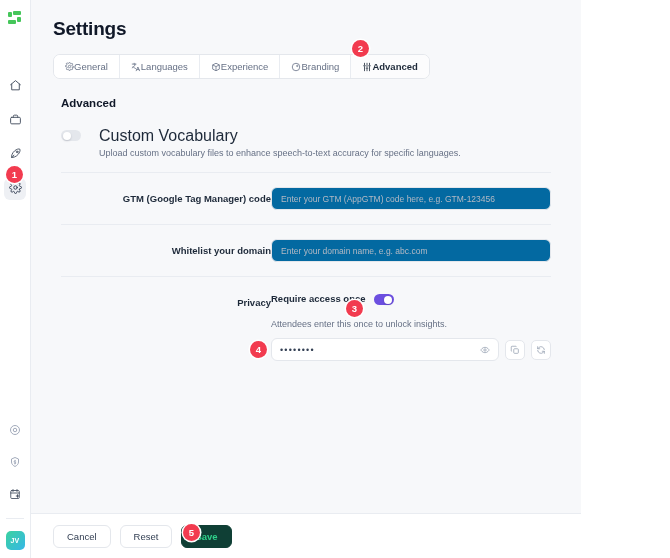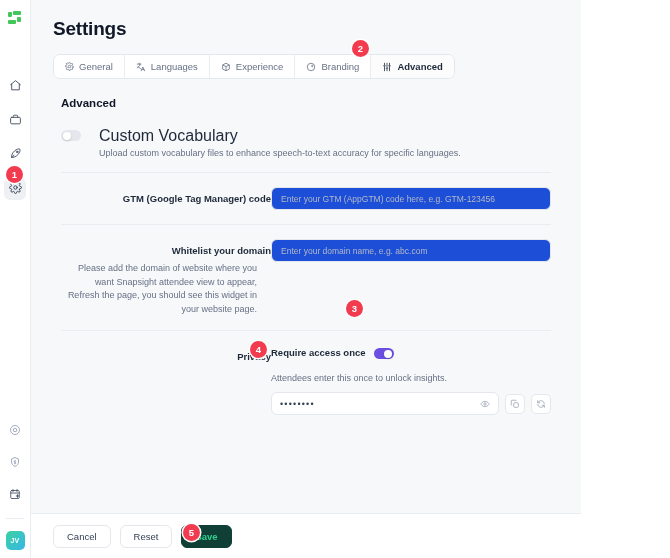--- a/index.html
+++ b/index.html
@@ -83,21 +83,20 @@
     display: inline-flex;
     background: #ffffff;
     border: 1px solid #e4e7ec;
     border-radius: 7px;
     overflow: hidden;
     position: relative;
   }
   .tab {
     display: flex;
     align-items: center;
-    gap: 5px;
     padding: 6px 11px;
     font-size: 9.5px;
     color: #667085;
     border-right: 1px solid #e9ecf1;
     background: #ffffff;
     white-space: nowrap;
   }
   .tab:last-child { border-right: none; }
   .tab.selected { color: #1d2939; font-weight: bold; background: #fcfcfd; }
   .tab .ti { display: flex; align-items: center; color: #667085; }
@@ -154,21 +153,21 @@
     font-weight: normal;
     color: #667085;
     margin-top: 6px;
     line-height: 1.5;
     max-width: 196px;
   }
   .input {
     flex: 1;
     max-width: 300px;
     height: 23px;
-    background: #1d4ed8;
+    background: #0369a1;
     border: 1px solid #e4e7ec;
     border-radius: 6px;
     display: flex;
     align-items: center;
     padding: 0 9px;
     font-size: 8.5px;
     color: #b3b9c4;
   }
 
   
@@ -417,21 +416,20 @@
           <span>Enter your GTM (AppGTM) code here, e.g. GTM-123456</span>
         </div>
       </div>
 
       <div class="divider"></div>
 
       
       <div class="row">
         <div class="field-label">
           <div>Whitelist your domain</div>
-          <div class="field-help">Please add the domain of website where you want Snapsight attendee view to appear, Refresh the page, you should see this widget in your website page.</div>
         </div>
         <div class="input">
           <span>Enter your domain name, e.g. abc.com</span>
         </div>
       </div>
 
       <div class="divider"></div>
 
       
       <div class="row">

